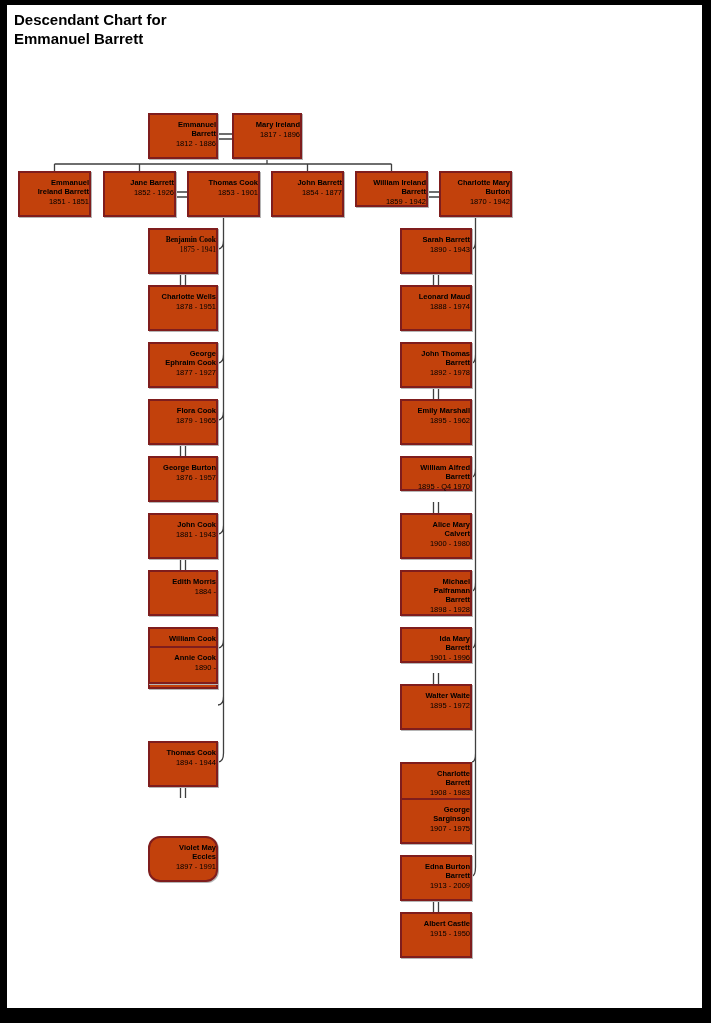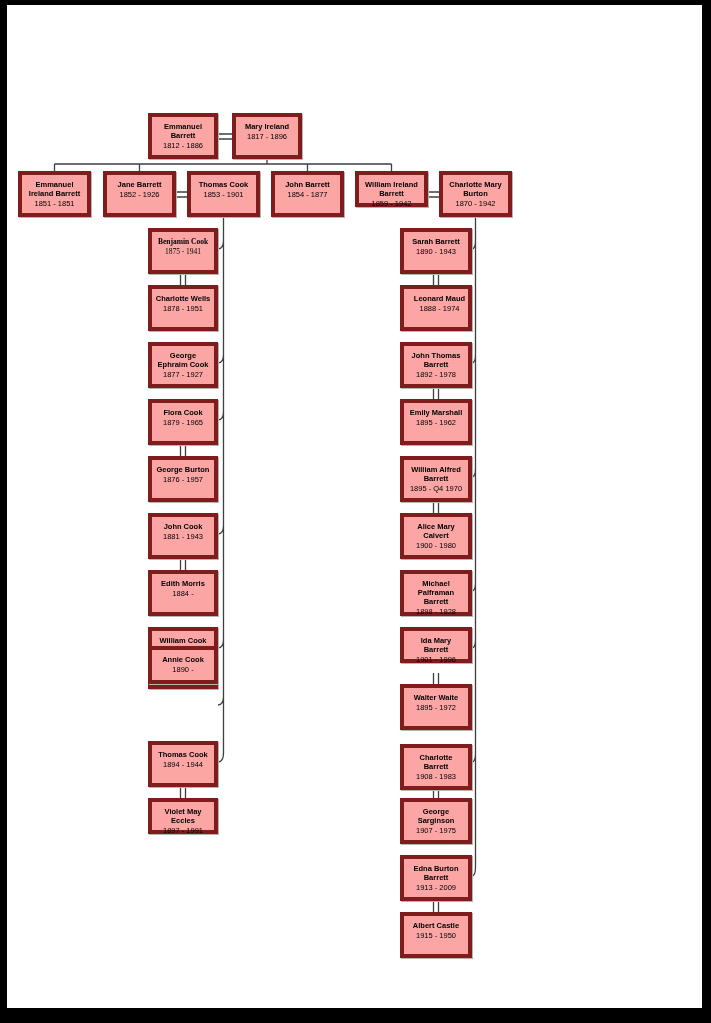--- a/index.html
+++ b/index.html
@@ -3,33 +3,37 @@
 <meta charset="utf-8">
 <style>
   html,body{margin:0;padding:0;background:#888;}
   #page{position:relative;width:711px;height:1023px;background:#ffffff;
         font-family:"Liberation Sans","DejaVu Sans",sans-serif;overflow:hidden;}
   #frame{position:absolute;inset:0;border-style:solid;border-color:#000;
          border-width:5px 9px 15px 7px;pointer-events:none;z-index:5;}
   #title{position:absolute;left:14px;top:10px;font-size:15px;font-weight:bold;
          color:#000;line-height:19px;z-index:2;}
   #connectors{position:absolute;left:0;top:0;z-index:1;pointer-events:none;}
-  .person{position:absolute;background:#fca5a5;border:4px solid #7f1d1d;
-          box-shadow:1px 1px 0 #b5b5b5;box-sizing:border-box;text-align:center;z-index:2;}
+  .person{position:absolute;background:#c2410c;border:2px solid #7f1d1d;
+          box-shadow:1px 1px 0 #b5b5b5;box-sizing:border-box;text-align:right;z-index:2;}
   .pname{font-size:7.5px;font-weight:bold;line-height:9px;margin-top:5px;
          white-space:pre-line;color:#000;}
   .pdates{font-size:7.5px;line-height:9px;color:#000;margin-top:1px;}
 </style>
 </head>
 <body>
 
 <div id="page">
   <svg id="connectors" width="711" height="1023" viewBox="0 0 711 1023">
       <path d="M218 134H232M218 139H232M267 159V164M176 192H187M176 197H187M428 192H439M428 197H439M54.5 164H391.5M54.5 164V171M139.5 164V171M307.5 164V171M391.5 164V171M223.5 240Q223.5 249 218 249M180.5 274V285M185.5 274V285M223.5 354Q223.5 363 218 363M223.5 411Q223.5 420 218 420M180.5 445V456M185.5 445V456M223.5 525Q223.5 534 218 534M180.5 559V570M185.5 559V570M223.5 639Q223.5 648 218 648M223.5 696Q223.5 705 218 705M223.5 753Q223.5 762 218 762M180.5 787V798M185.5 787V798M223.5 217V753M475.5 240Q475.5 249 472 249M433.5 274V285M438.5 274V285M475.5 354Q475.5 363 472 363M433.5 388V399M438.5 388V399M475.5 468Q475.5 477 472 477M433.5 502V513M438.5 502V513M475.5 582Q475.5 591 472 591M475.5 639Q475.5 648 472 648M433.5 673V684M438.5 673V684M475.5 753Q475.5 762 472 762M433.5 787V798M438.5 787V798M475.5 867Q475.5 876 472 876M433.5 901V912M438.5 901V912M475.5 217V867" fill="none" stroke="#3f3f3f" stroke-width="1.3"></path>
     </svg>
+  <div id="title">
+    <div>Descendant Chart for</div>
+    <div>Emmanuel Barrett</div>
+  </div>
   <div id="boxes">
       <div class="person" style="left: 148px; top: 113px; width: 70px; height: 46px;">
         <div class="pname">Emmanuel
 Barrett</div>
         <div class="pdates">1812 - 1886</div>
       </div>
       <div class="person" style="left: 232px; top: 113px; width: 70px; height: 46px;">
         <div class="pname">Mary Ireland</div>
         <div class="pdates">1817 - 1896</div>
       </div>
@@ -94,21 +98,21 @@
         <div class="pdates">1884 - 1902</div>
       </div>
       <div class="person" style="left: 148px; top: 646px; width: 70px; height: 38px;">
         <div class="pname">Annie Cook</div>
         <div class="pdates">1890 -</div>
       </div>
       <div class="person" style="left: 148px; top: 741px; width: 70px; height: 46px;">
         <div class="pname">Thomas Cook</div>
         <div class="pdates">1894 - 1944</div>
       </div>
-      <div class="person" style="left: 148px; top: 798px; width: 70px; height: 36px;">
+      <div class="person" style="left: 148px; top: 836px; width: 70px; height: 46px; border-radius: 12px;">
         <div class="pname">Violet May
 Eccles</div>
         <div class="pdates">1897 - 1991</div>
       </div>
       <div class="person" style="left: 400px; top: 228px; width: 72px; height: 46px;">
         <div class="pname">Sarah Barrett</div>
         <div class="pdates">1890 - 1943</div>
       </div>
       <div class="person" style="left: 400px; top: 285px; width: 72px; height: 46px; padding-left: 7px;">
         <div class="pname">Leonard Maud</div>
@@ -116,21 +120,21 @@
       </div>
       <div class="person" style="left: 400px; top: 342px; width: 72px; height: 46px;">
         <div class="pname">John Thomas
 Barrett</div>
         <div class="pdates">1892 - 1978</div>
       </div>
       <div class="person" style="left: 400px; top: 399px; width: 72px; height: 46px;">
         <div class="pname">Emily Marshall</div>
         <div class="pdates">1895 - 1962</div>
       </div>
-      <div class="person" style="left: 400px; top: 456px; width: 72px; height: 46px;">
+      <div class="person" style="left: 400px; top: 456px; width: 72px; height: 35px;">
         <div class="pname">William Alfred
 Barrett</div>
         <div class="pdates">1895 - Q4 1970</div>
       </div>
       <div class="person" style="left: 400px; top: 513px; width: 72px; height: 46px;">
         <div class="pname">Alice Mary
 Calvert</div>
         <div class="pdates">1900 - 1980</div>
       </div>
       <div class="person" style="left: 400px; top: 570px; width: 72px; height: 46px;">
@@ -141,21 +145,21 @@
       </div>
       <div class="person" style="left: 400px; top: 627px; width: 72px; height: 36px;">
         <div class="pname">Ida Mary
 Barrett</div>
         <div class="pdates">1901 - 1996</div>
       </div>
       <div class="person" style="left: 400px; top: 684px; width: 72px; height: 46px;">
         <div class="pname">Walter Waite</div>
         <div class="pdates">1895 - 1972</div>
       </div>
-      <div class="person" style="left: 400px; top: 744px; width: 72px; height: 46px;">
+      <div class="person" style="left: 400px; top: 762px; width: 72px; height: 46px;">
         <div class="pname">Charlotte
 Barrett</div>
         <div class="pdates">1908 - 1983</div>
       </div>
       <div class="person" style="left: 400px; top: 798px; width: 72px; height: 46px;">
         <div class="pname">George
 Sarginson</div>
         <div class="pdates">1907 - 1975</div>
       </div>
       <div class="person" style="left: 400px; top: 855px; width: 72px; height: 46px;">

